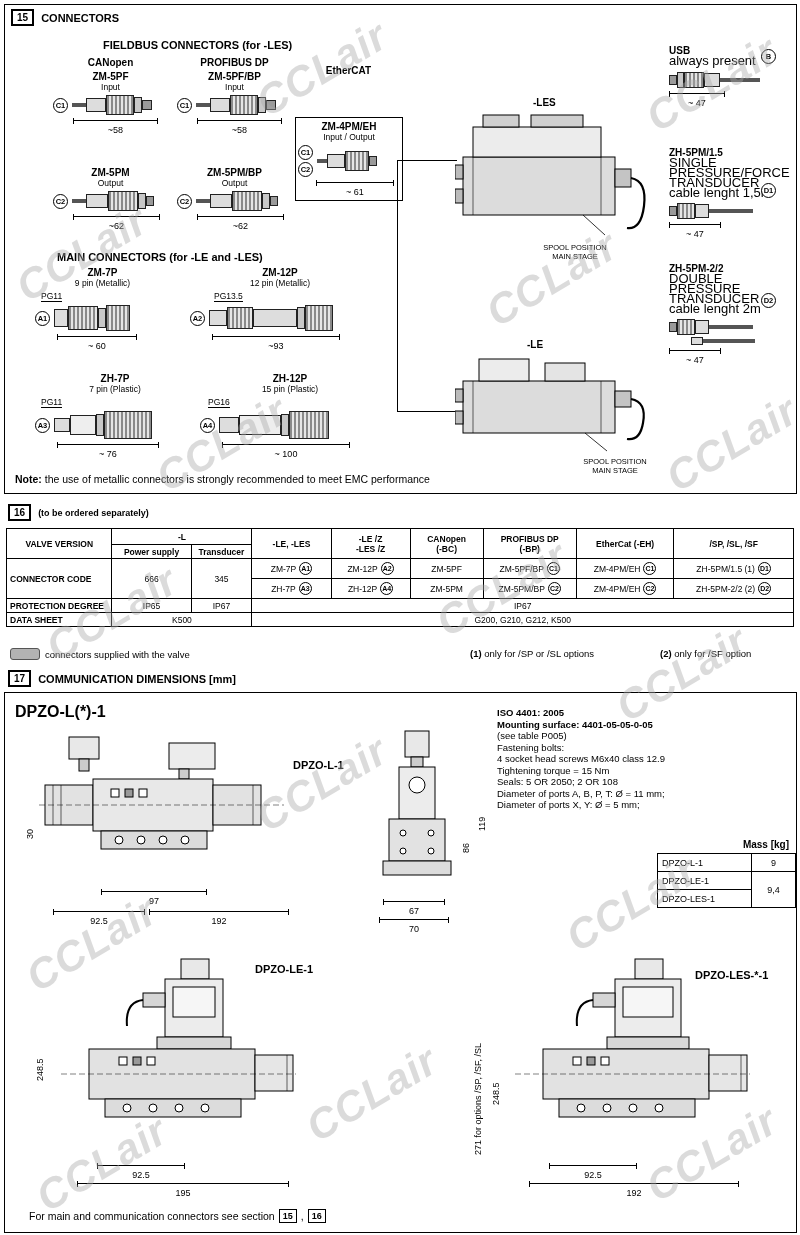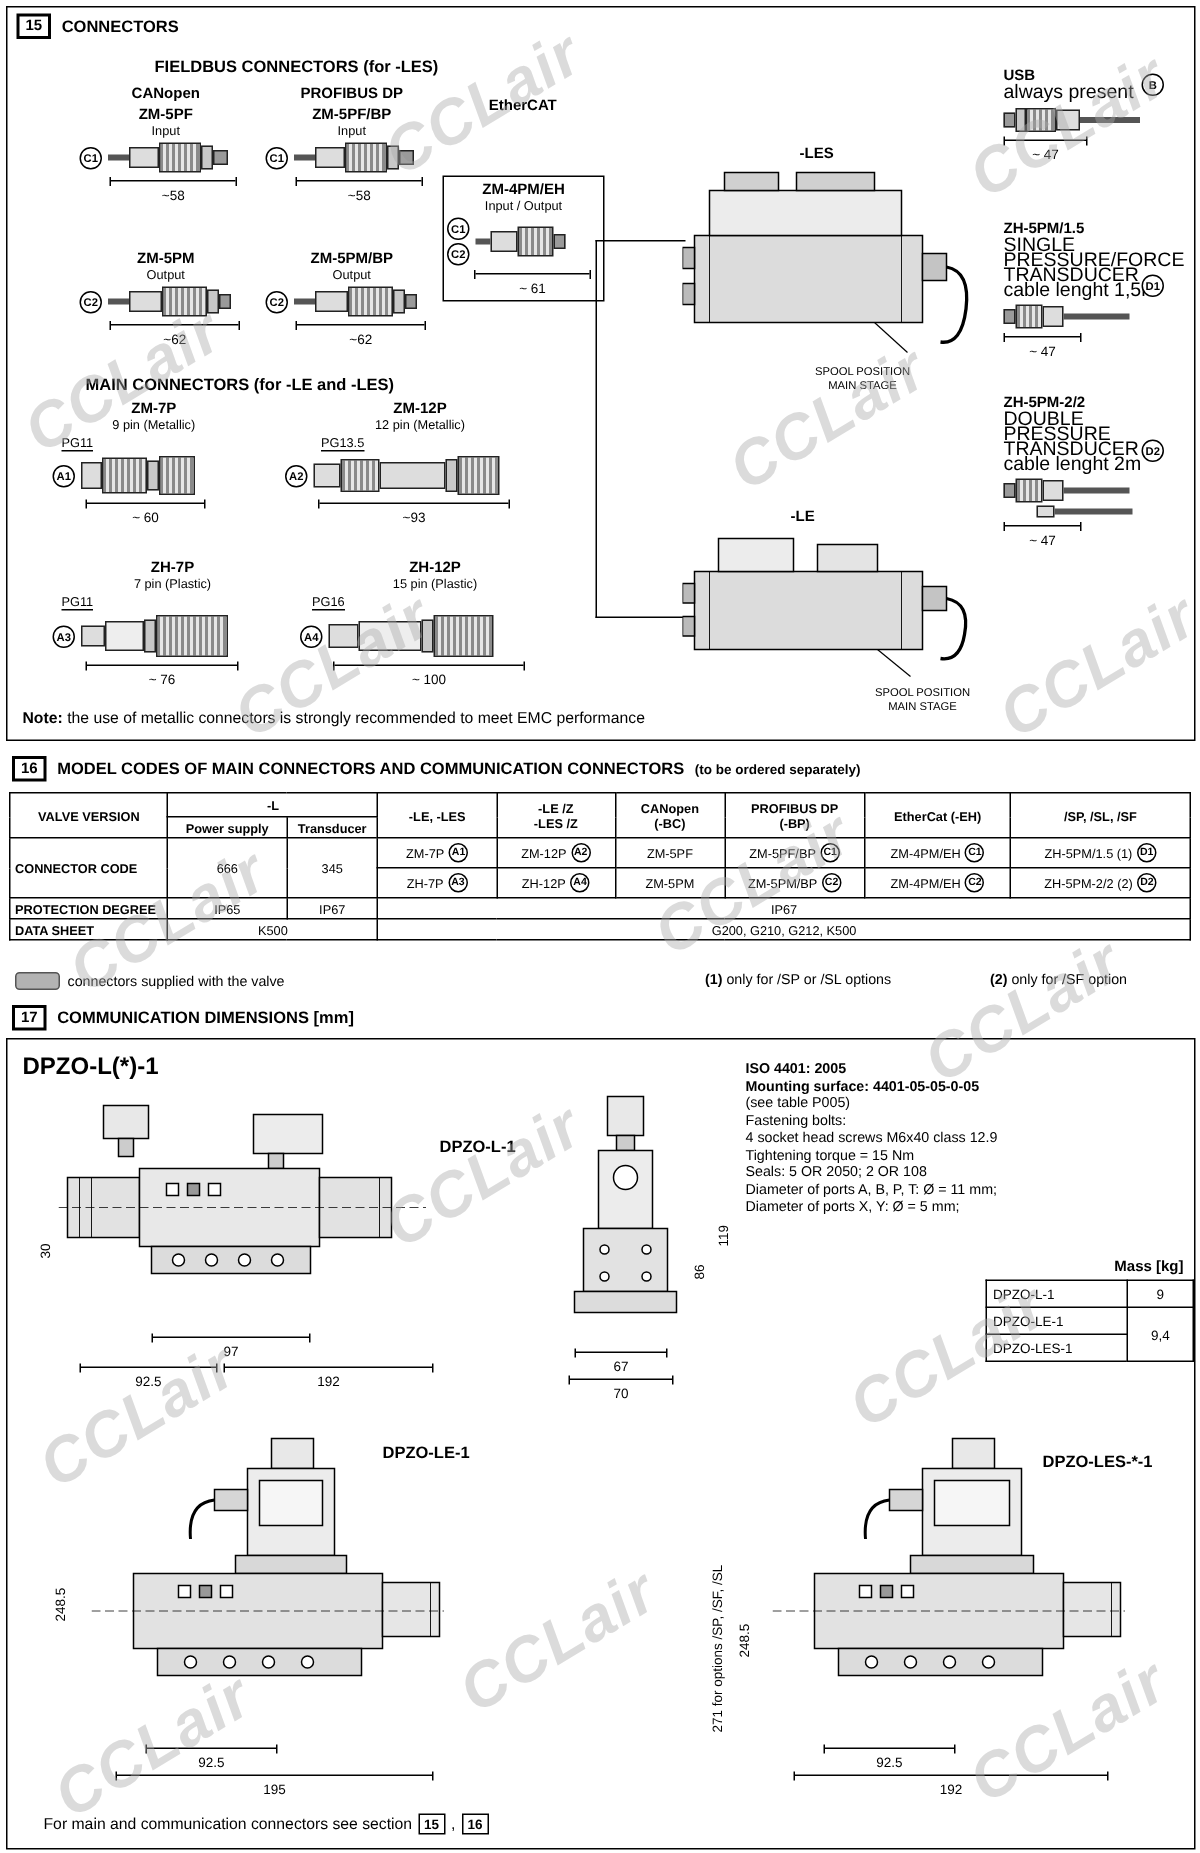--- a/index.html
+++ b/index.html
@@ -373,21 +373,20 @@
       <div>MAIN STAGE</div>
     </div>
 
     <div class="abs" style="left:10px;top:468px;font-size:10.5px;">
       <span class="b">Note:</span><span> the use of metallic connectors is strongly recommended to meet EMC performance</span>
     </div>
   </div>
 
   <div class="sechead" style="left:8px;top:504px;">
     <span class="numbox">16</span>
-    <span class="sectitle">MODEL CODES OF MAIN CONNECTORS AND COMMUNICATION CONNECTORS </span>
     <span class="sectitle-sm">(to be ordered separately)</span>
   </div>
 
   <table class="codes abs" style="left:6px;top:528px;">
     <colgroup>
       <col style="width:104px">
         <col style="width:78px">
         <col style="width:60px">
       <col style="width:78px">
         <col style="width:78px">

